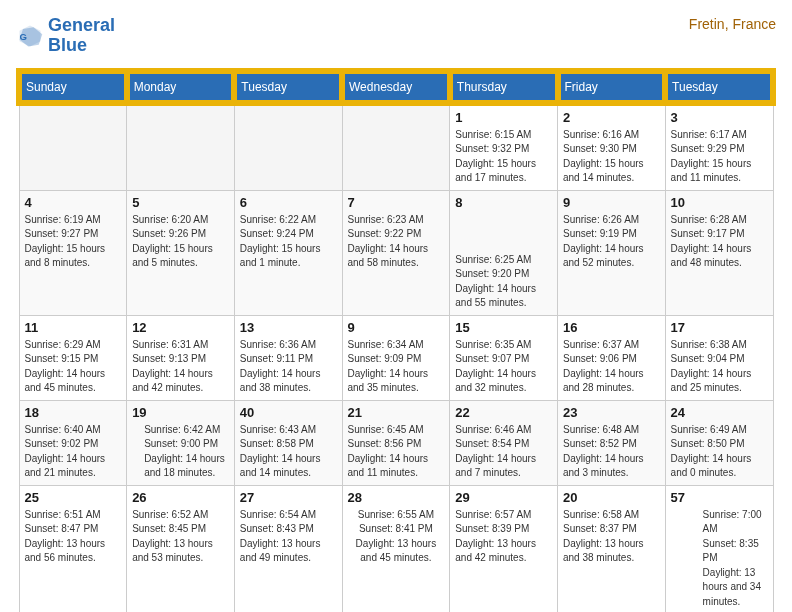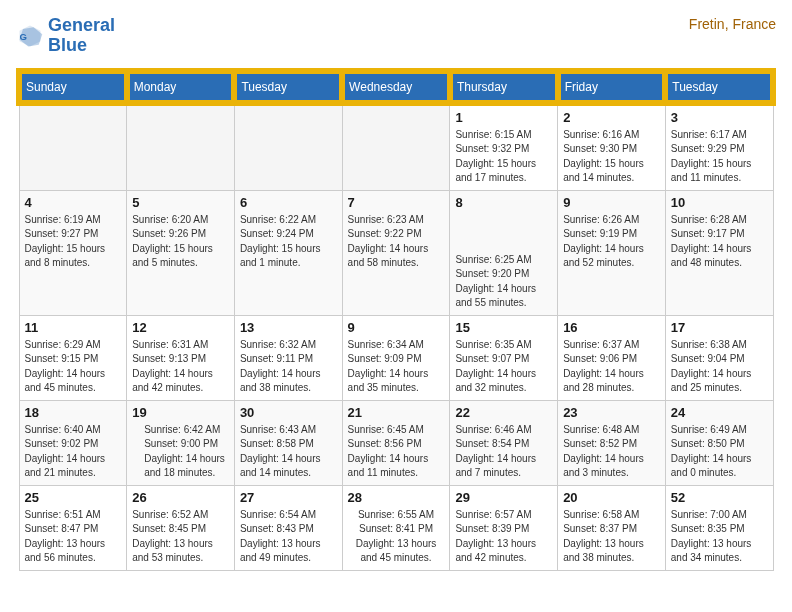--- a/index.html
+++ b/index.html
@@ -193,21 +193,21 @@
 Daylight: 14 hours and 45 minutes.</div>
         </td>
         <td>
           <div class="day-number">12</div>
           <div class="day-info" style="white-space: pre-line;">Sunrise: 6:31 AM
 Sunset: 9:13 PM
 Daylight: 14 hours and 42 minutes.</div>
         </td>
         <td>
           <div class="day-number">13</div>
-          <div class="day-info" style="white-space: pre-line;">Sunrise: 6:32 AM
+          <div class="day-info" style="white-space: pre-line;">Sunrise: 6:36 AM
 Sunset: 9:11 PM
 Daylight: 14 hours and 38 minutes.</div>
         </td>
         <td>
           <div class="day-number">9</div>
           <div class="day-info" style="white-space: pre-line;">Sunrise: 6:34 AM
 Sunset: 9:09 PM
 Daylight: 14 hours and 35 minutes.</div>
         </td>
         <td>
@@ -236,21 +236,21 @@
 Sunset: 9:02 PM
 Daylight: 14 hours and 21 minutes.</div>
         </td>
         <td>
           <div class="day-number">19</div>
           <div class="day-info" style="white-space: pre-line; margin-left: 12px;">Sunrise: 6:42 AM
 Sunset: 9:00 PM
 Daylight: 14 hours and 18 minutes.</div>
         </td>
         <td>
-          <div class="day-number">30</div>
+          <div class="day-number">40</div>
           <div class="day-info" style="white-space: pre-line;">Sunrise: 6:43 AM
 Sunset: 8:58 PM
 Daylight: 14 hours and 14 minutes.</div>
         </td>
         <td>
           <div class="day-number">21</div>
           <div class="day-info" style="white-space: pre-line;">Sunrise: 6:45 AM
 Sunset: 8:56 PM
 Daylight: 14 hours and 11 minutes.</div>
         </td>
@@ -304,20 +304,20 @@
 Sunset: 8:39 PM
 Daylight: 13 hours and 42 minutes.</div>
         </td>
         <td>
           <div class="day-number">20</div>
           <div class="day-info" style="white-space: pre-line;">Sunrise: 6:58 AM
 Sunset: 8:37 PM
 Daylight: 13 hours and 38 minutes.</div>
         </td>
         <td>
-          <div class="day-number">52</div>
-          <div class="day-info" style="white-space: pre-line;">Sunrise: 7:00 AM
+          <div class="day-number">57</div>
+          <div class="day-info" style="white-space: pre-line; margin-left: 32px;">Sunrise: 7:00 AM
 Sunset: 8:35 PM
 Daylight: 13 hours and 34 minutes.</div>
         </td>
       </tr>
     </tbody>
 </table>
 
 </body></html>

